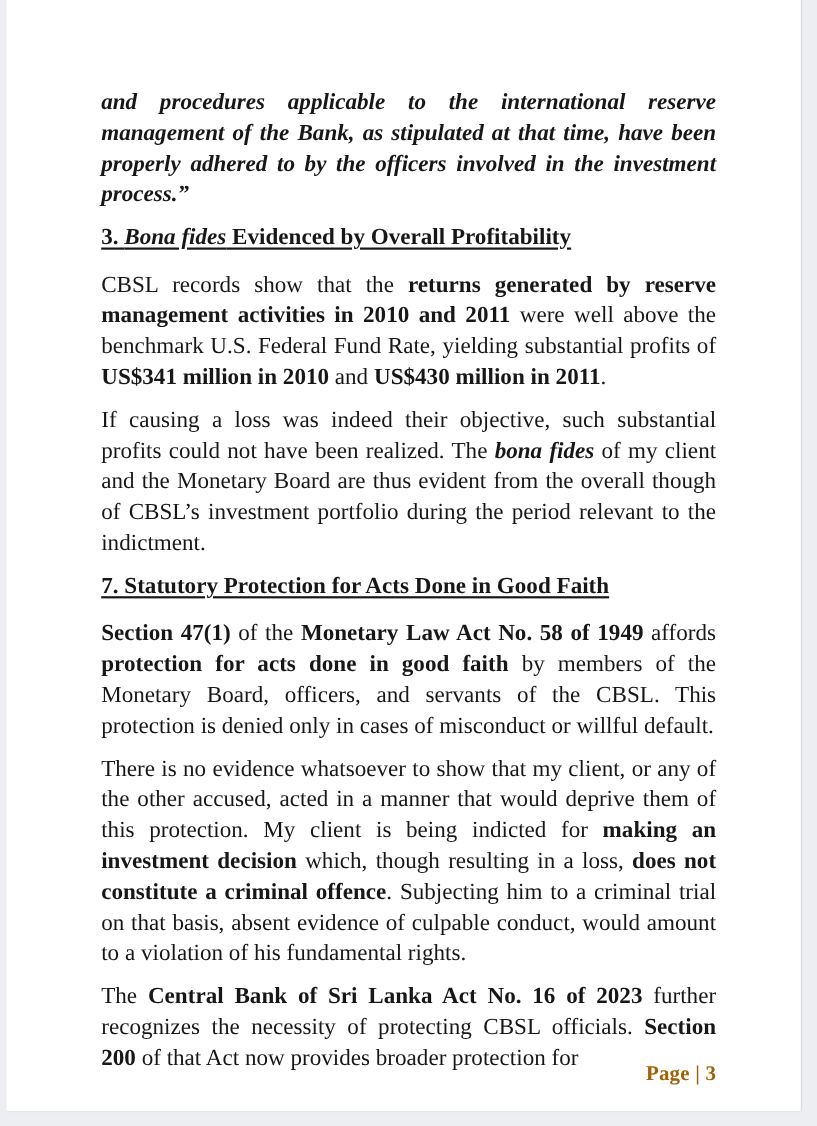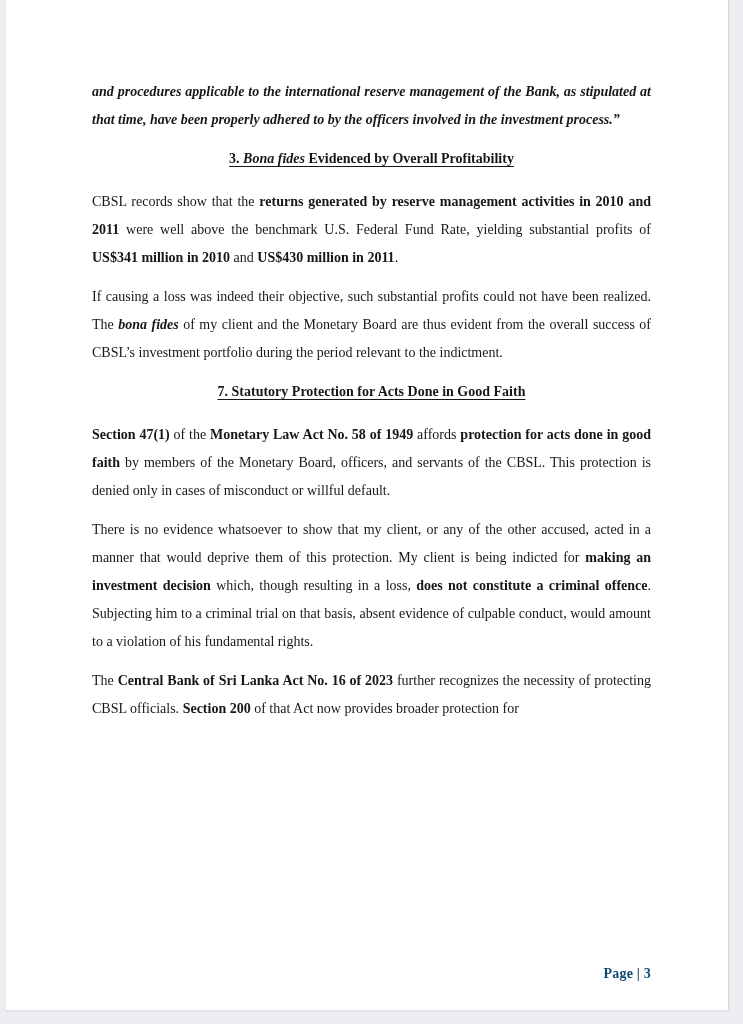--- a/index.html
+++ b/index.html
@@ -22,54 +22,54 @@
     box-shadow: 0 1px 2px rgba(0,0,0,0.08);
   }
   .content {
     position: absolute;
     left: 0;
     top: 0;
     width: 100%;
     box-sizing: border-box;
     padding: 78px 77px 0 86px;
     color: #171717;
-    font-size: 14px;
+    font-size: 21px;
     line-height: 28px;
   }
   .block { margin: 0 0 11px 0; text-align: justify; }
   .block.quote { font-weight: bold; font-style: italic; }
   .block.heading {
-    text-align: center;
+    text-align: left;
     font-weight: bold;
     text-decoration: underline;
     text-underline-offset: 3px;
     margin: 9px 0 15px 0;
   }
   .b { font-weight: bold; }
   .i { font-style: italic; }
   .footer {
     position: absolute;
     right: 77px;
     top: 966px;
     font-weight: bold;
-    font-size: 14px;
-    color: #0c4a6e;
+    font-size: 19px;
+    color: #a16207;
     letter-spacing: 0.2px;
   }
 </style>
 </head>
 <body>
 
 <div class="stage">
   <div class="page">
     <div class="content">
         <div class="block quote"><span class="b i">and procedures applicable to the international reserve management of the Bank, as stipulated at that time, have been properly adhered to by the officers involved in the investment process.”</span></div>
         <div class="block heading"><span class="b ">3. </span><span class="b i">Bona fides</span><span class="b "> Evidenced by Overall Profitability</span></div>
         <div class="block para"><span class="">CBSL records show that the </span><span class="b ">returns generated by reserve management activities in 2010 and 2011</span><span class=""> were well above the benchmark U.S. Federal Fund Rate, yielding substantial profits of </span><span class="b ">US$341 million in 2010</span><span class=""> and </span><span class="b ">US$430 million in 2011</span><span class="">.</span></div>
-        <div class="block para"><span class="">If causing a loss was indeed their objective, such substantial profits could not have been realized. The </span><span class="b i">bona fides</span><span class=""> of my client and the Monetary Board are thus evident from the overall success of CBSL’s investment portfolio during the period relevant to the indictment.</span></div>
+        <div class="block para"><span class="">If causing a loss was indeed their objective, such substantial profits could not have been realized. The </span><span class="b i">bona fides</span><span class=""> of my client and the Monetary Board are thus evident from the overall though of CBSL’s investment portfolio during the period relevant to the indictment.</span></div>
         <div class="block heading"><span class="b ">7. Statutory Protection for Acts Done in Good Faith</span></div>
         <div class="block para"><span class="b ">Section 47(1)</span><span class=""> of the </span><span class="b ">Monetary Law Act No. 58 of 1949</span><span class=""> affords </span><span class="b ">protection for acts done in good faith</span><span class=""> by members of the Monetary Board, officers, and servants of the CBSL. This protection is denied only in cases of misconduct or willful default.</span></div>
         <div class="block para"><span class="">There is no evidence whatsoever to show that my client, or any of the other accused, acted in a manner that would deprive them of this protection. My client is being indicted for </span><span class="b ">making an investment decision</span><span class=""> which, though resulting in a loss, </span><span class="b ">does not constitute a criminal offence</span><span class="">. Subjecting him to a criminal trial on that basis, absent evidence of culpable conduct, would amount to a violation of his fundamental rights.</span></div>
         <div class="block para"><span class="">The </span><span class="b ">Central Bank of Sri Lanka Act No. 16 of 2023</span><span class=""> further recognizes the necessity of protecting CBSL officials. </span><span class="b ">Section 200</span><span class=""> of that Act now provides broader protection for</span></div>
       </div>
     <div class="footer">Page | 3</div>
   </div>
 </div>
 
 </body></html>

